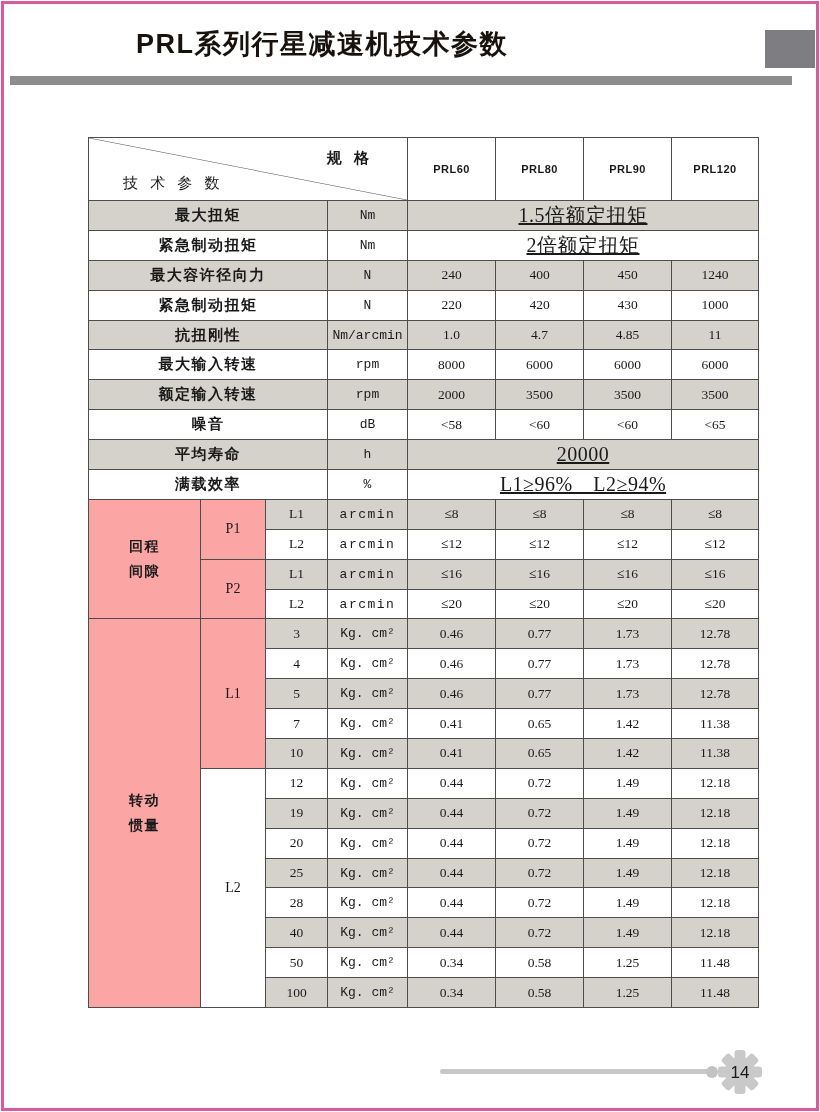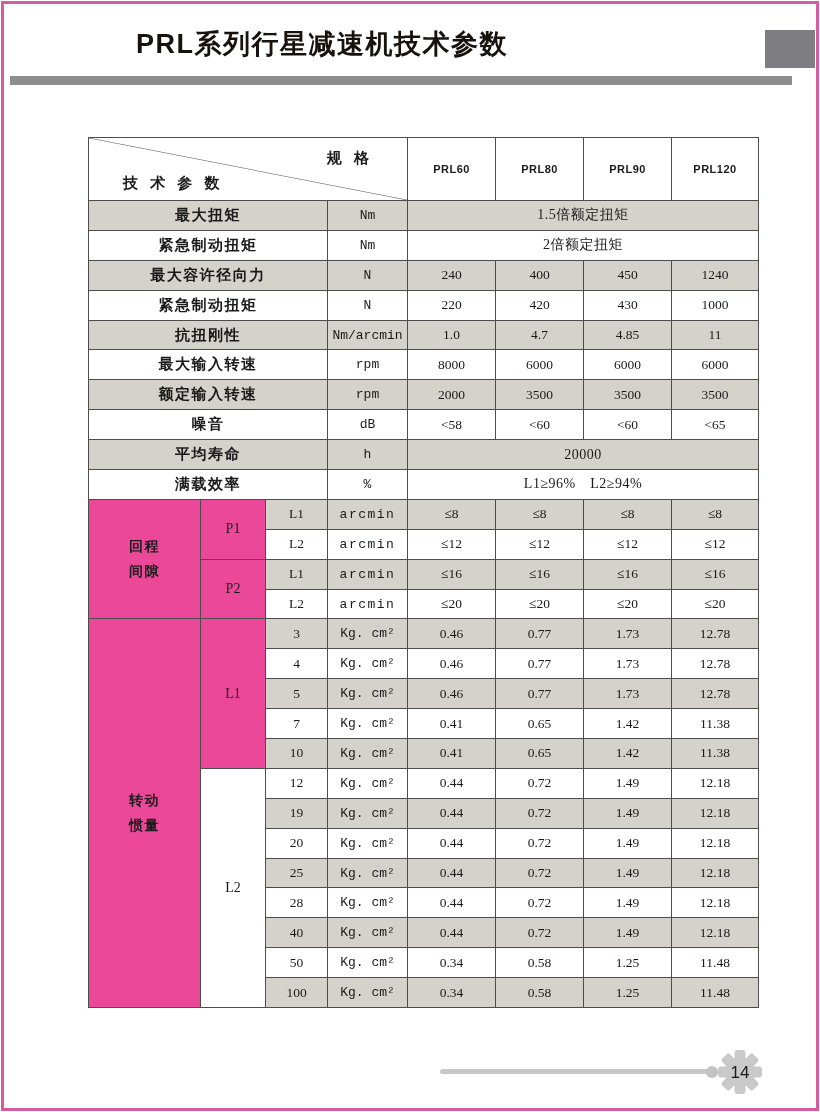--- a/index.html
+++ b/index.html
@@ -19,36 +19,36 @@
         table-layout:fixed;}
   .spec-table th,.spec-table td{border:1px solid #4d4d4d;text-align:center;vertical-align:middle;
         padding:0;color:#1a1a1a;overflow:hidden;}
   .spec-table thead tr{height:63px;}
   .spec-table tbody tr{height:29.9px;}
 
   .h-corner{position:relative;padding:0;}
   .h-corner svg{position:absolute;left:0;top:0;width:100%;height:100%;display:block;}
   .corner-top{position:absolute;right:34px;top:11px;font-size:15px;font-weight:bold;
         letter-spacing:4px;}
-  .corner-bottom{position:absolute;left:34px;bottom:7px;font-size:15px;font-weight:bold;
+  .corner-bottom{position:absolute;left:34px;bottom:7px;font-size:15px;font-weight:normal;
         letter-spacing:4px;}
   .h-col{font-family:"Liberation Sans",sans-serif;font-weight:bold;font-size:11px;
         letter-spacing:0.5px;}
 
   .c-param{font-weight:bold;font-size:15px;letter-spacing:1.5px;}
   .c-unit{font-family:"Liberation Mono","DejaVu Sans Mono",monospace;font-size:13px;}
   .c-unit.wide{letter-spacing:1.5px;}
   .c-val,.c-span,.c-level,.c-sub{font-family:"Liberation Serif","DejaVu Serif",serif;
         font-size:13.5px;}
-  .c-span{font-size:14px;letter-spacing:0.5px;}
+  .c-span{font-size:20px;letter-spacing:0.5px;text-decoration:underline;}
   .c-group{font-weight:bold;font-size:14px;letter-spacing:1.5px;white-space:pre-line;
         line-height:1.8;background:#ffffff;}
   .c-sub{background:#ffffff;font-size:14px;}
   tr.shaded td{background:#d5d2cb;}
-  tr.shaded td.c-group,tr.shaded td.c-sub{background:#ec4899;}
+  tr.shaded td.c-group,tr.shaded td.c-sub{background:#fca5a5;}
 
   
   .footer-line{position:absolute;left:440px;top:1069px;width:272px;height:5px;
         background:#c8c8c8;border-radius:3px;}
   .footer-dot{position:absolute;left:706px;top:1066px;width:12px;height:12px;
         border-radius:50%;background:#c3c3c3;}
   .gear{position:absolute;left:716px;top:1048px;width:48px;height:48px;}
   .gear text{font-family:"Liberation Sans",sans-serif;}
 </style>
 </head>

